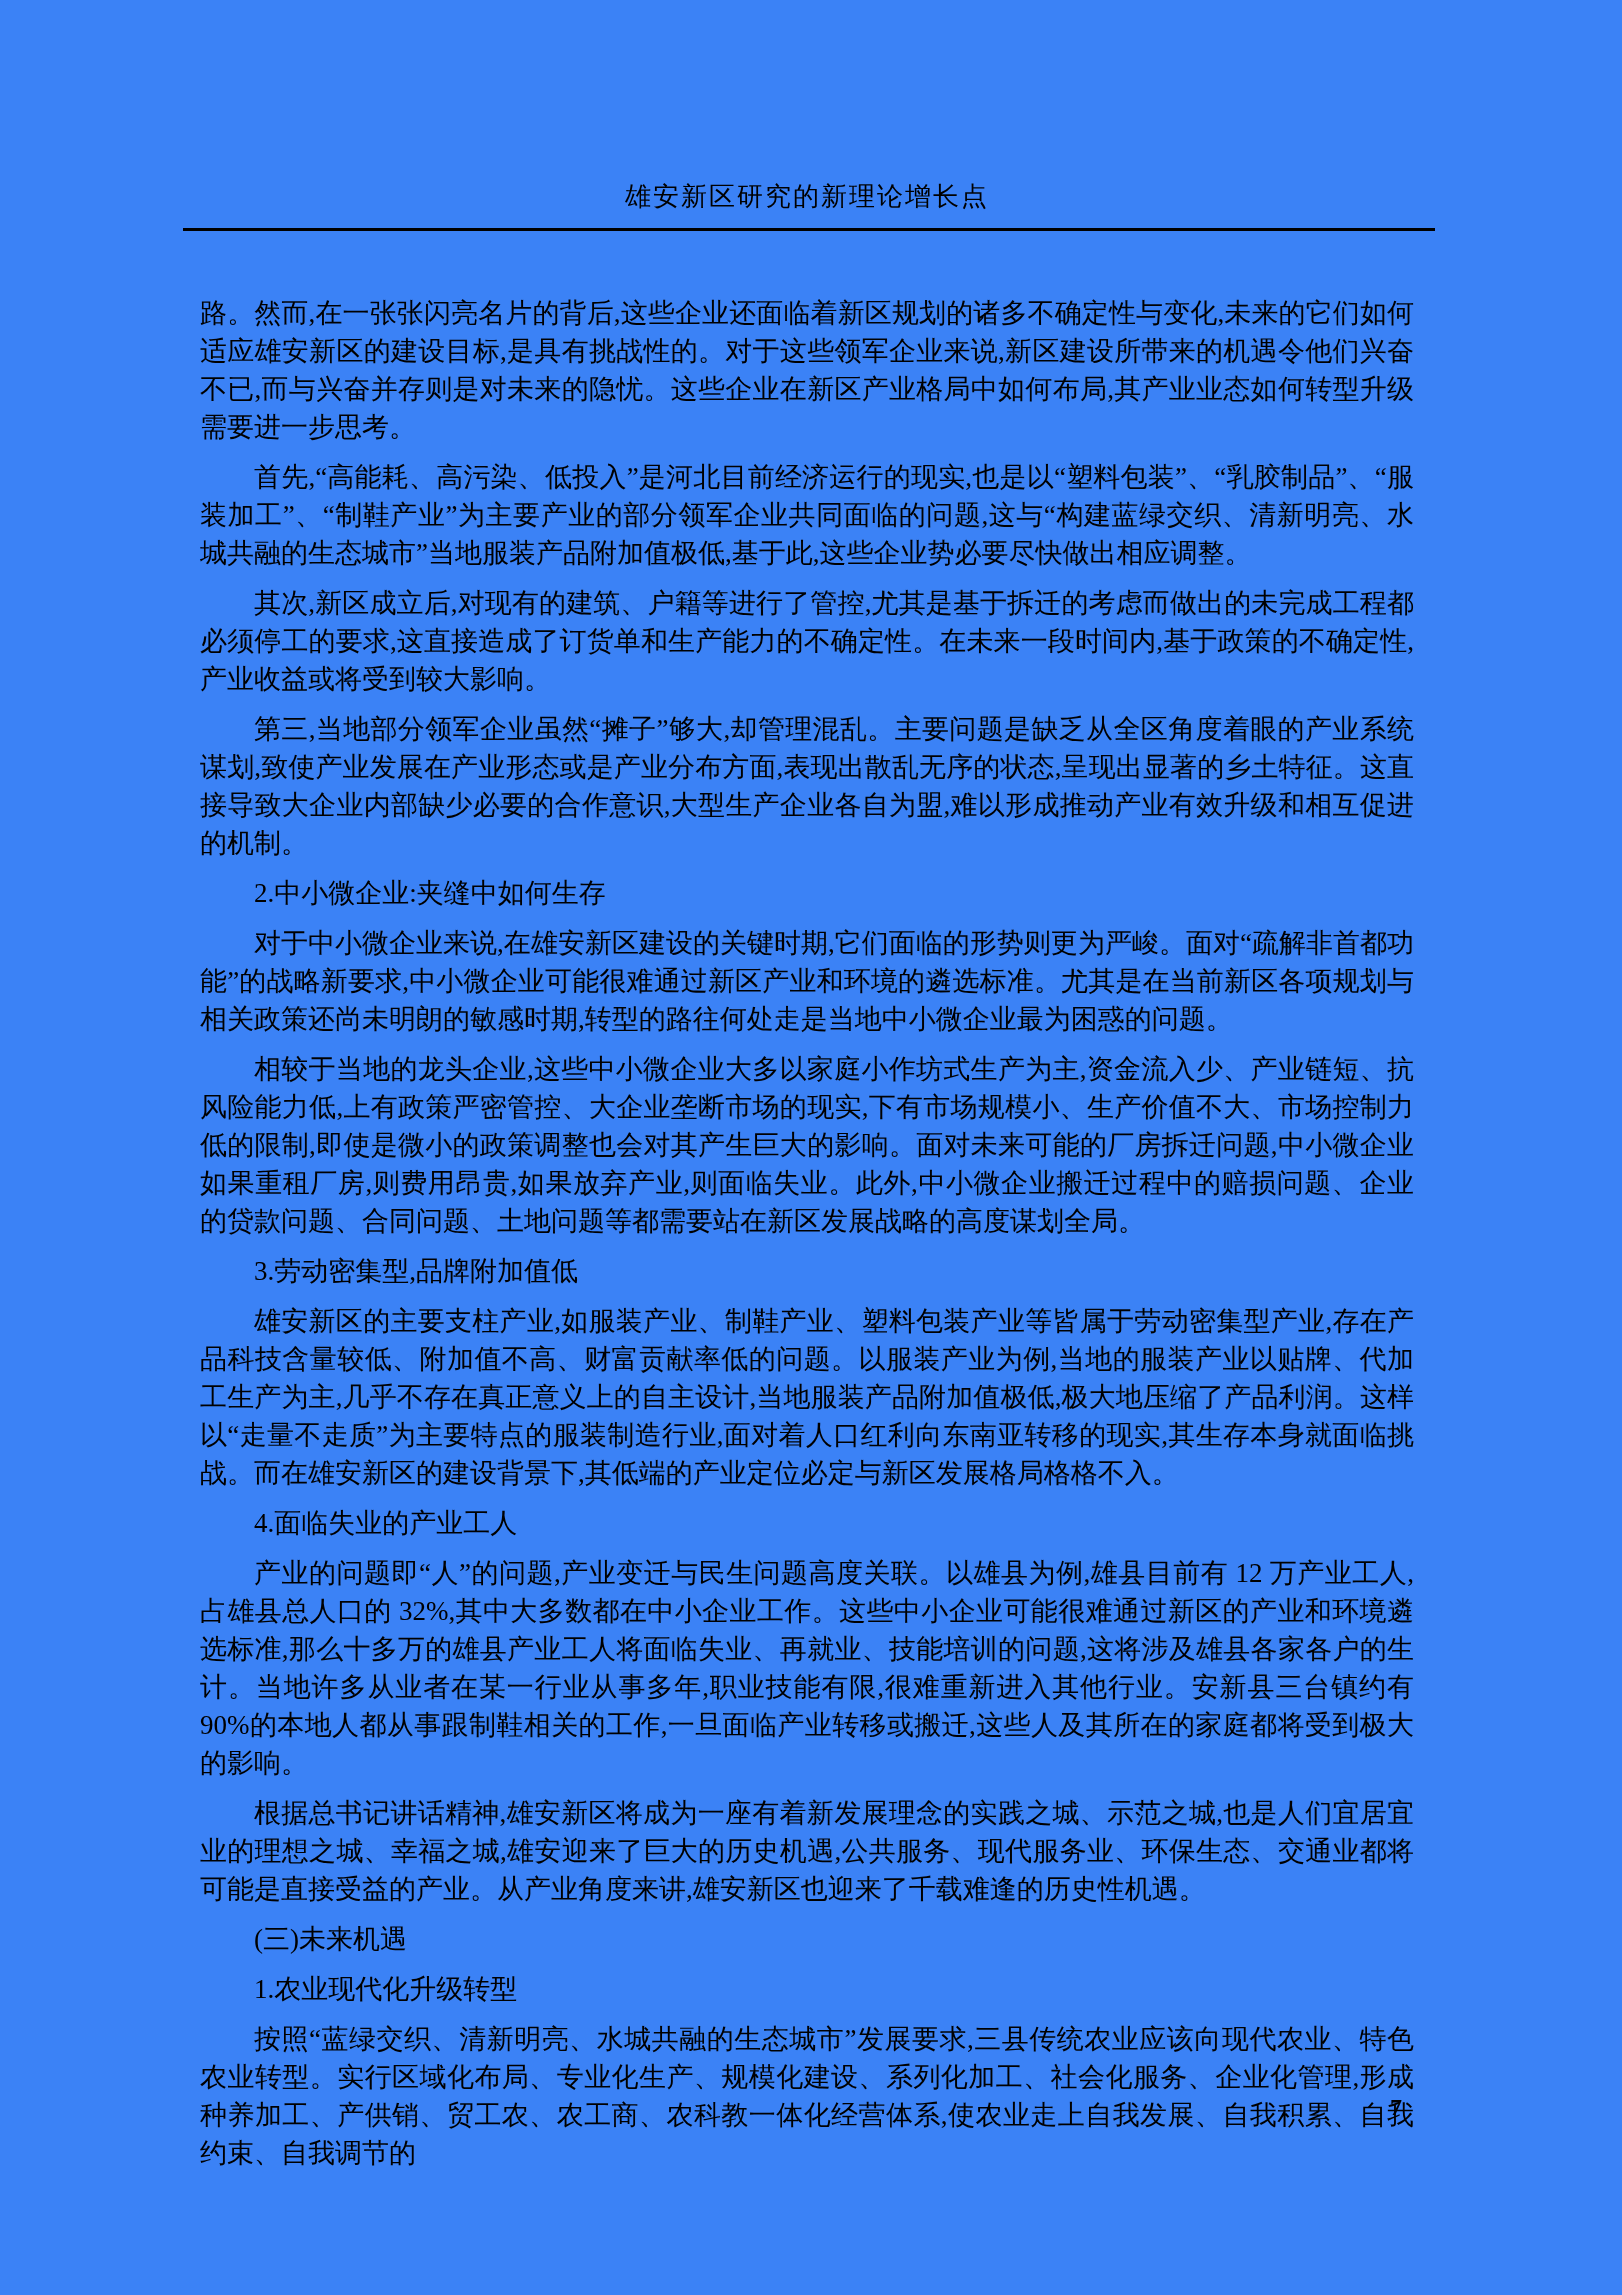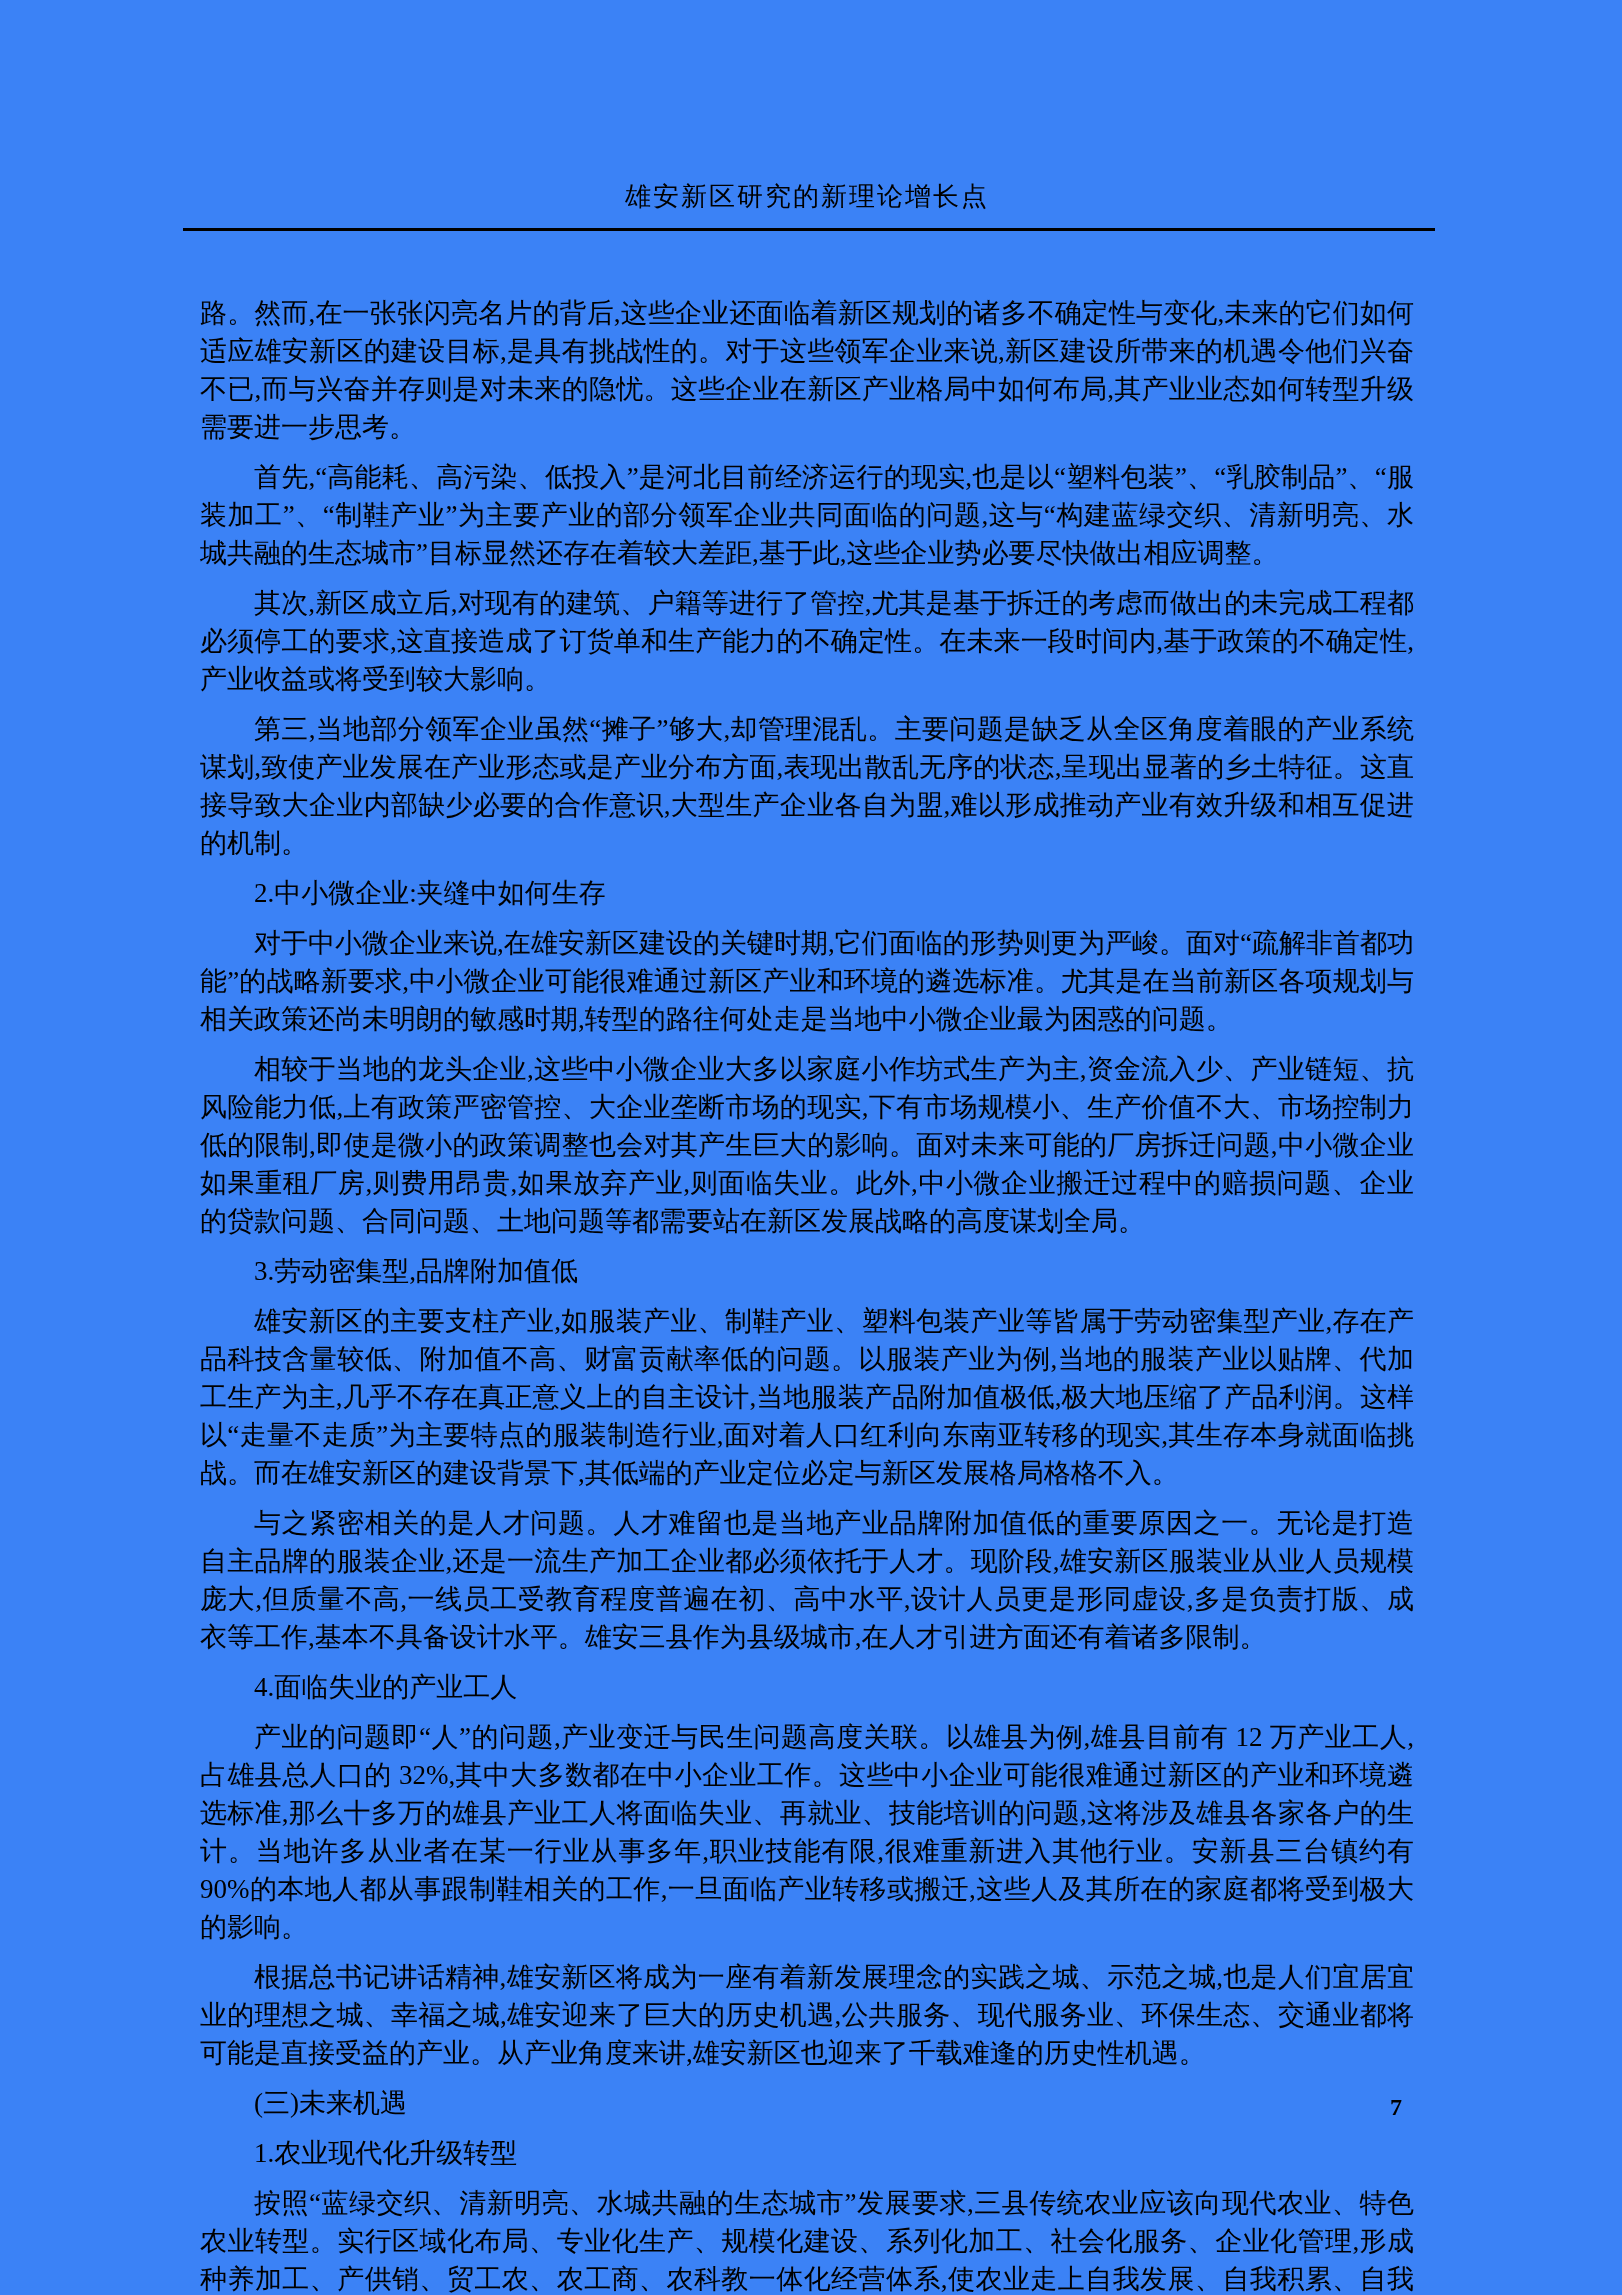--- a/index.html
+++ b/index.html
@@ -54,29 +54,28 @@
   }
 </style>
 </head>
 <body>
 
 <div class="page">
   <div class="page-header">雄安新区研究的新理论增长点</div>
   <div class="header-rule"></div>
   <div class="content">
       <p class="para no-indent">路。然而,在一张张闪亮名片的背后,这些企业还面临着新区规划的诸多不确定性与变化,未来的它们如何适应雄安新区的建设目标,是具有挑战性的。对于这些领军企业来说,新区建设所带来的机遇令他们兴奋不已,而与兴奋并存则是对未来的隐忧。这些企业在新区产业格局中如何布局,其产业业态如何转型升级需要进一步思考。</p>
-      <p class="para">首先,“高能耗、高污染、低投入”是河北目前经济运行的现实,也是以“塑料包装”、“乳胶制品”、“服装加工”、“制鞋产业”为主要产业的部分领军企业共同面临的问题,这与“构建蓝绿交织、清新明亮、水城共融的生态城市”目标显然还存在着较大差距,基于此,这些企业势必要尽快做出相应调整。</p>
+      <p class="para">首先,“高能耗、高污染、低投入”是河北目前经济运行的现实,也是以“塑料包装”、“乳胶制品”、“服装加工”、“制鞋产业”为主要产业的部分领军企业共同面临的问题,这与“构建蓝绿交织、清新明亮、水城共融的生态城市”当地服装产品附加值极低,基于此,这些企业势必要尽快做出相应调整。</p>
       <p class="para">其次,新区成立后,对现有的建筑、户籍等进行了管控,尤其是基于拆迁的考虑而做出的未完成工程都必须停工的要求,这直接造成了订货单和生产能力的不确定性。在未来一段时间内,基于政策的不确定性,产业收益或将受到较大影响。</p>
       <p class="para">第三,当地部分领军企业虽然“摊子”够大,却管理混乱。主要问题是缺乏从全区角度着眼的产业系统谋划,致使产业发展在产业形态或是产业分布方面,表现出散乱无序的状态,呈现出显著的乡土特征。这直接导致大企业内部缺少必要的合作意识,大型生产企业各自为盟,难以形成推动产业有效升级和相互促进的机制。</p>
       <p class="para">2.中小微企业:夹缝中如何生存</p>
       <p class="para">对于中小微企业来说,在雄安新区建设的关键时期,它们面临的形势则更为严峻。面对“疏解非首都功能”的战略新要求,中小微企业可能很难通过新区产业和环境的遴选标准。尤其是在当前新区各项规划与相关政策还尚未明朗的敏感时期,转型的路往何处走是当地中小微企业最为困惑的问题。</p>
       <p class="para">相较于当地的龙头企业,这些中小微企业大多以家庭小作坊式生产为主,资金流入少、产业链短、抗风险能力低,上有政策严密管控、大企业垄断市场的现实,下有市场规模小、生产价值不大、市场控制力低的限制,即使是微小的政策调整也会对其产生巨大的影响。面对未来可能的厂房拆迁问题,中小微企业如果重租厂房,则费用昂贵,如果放弃产业,则面临失业。此外,中小微企业搬迁过程中的赔损问题、企业的贷款问题、合同问题、土地问题等都需要站在新区发展战略的高度谋划全局。</p>
       <p class="para">3.劳动密集型,品牌附加值低</p>
       <p class="para">雄安新区的主要支柱产业,如服装产业、制鞋产业、塑料包装产业等皆属于劳动密集型产业,存在产品科技含量较低、附加值不高、财富贡献率低的问题。以服装产业为例,当地的服装产业以贴牌、代加工生产为主,几乎不存在真正意义上的自主设计,当地服装产品附加值极低,极大地压缩了产品利润。这样以“走量不走质”为主要特点的服装制造行业,面对着人口红利向东南亚转移的现实,其生存本身就面临挑战。而在雄安新区的建设背景下,其低端的产业定位必定与新区发展格局格格不入。</p>
-      <p class="para">与之紧密相关的是人才问题。人才难留也是当地产业品牌附加值低的重要原因之一。无论是打造自主品牌的服装企业,还是一流生产加工企业都必须依托于人才。现阶段,雄安新区服装业从业人员规模庞大,但质量不高,一线员工受教育程度普遍在初、高中水平,设计人员更是形同虚设,多是负责打版、成衣等工作,基本不具备设计水平。雄安三县作为县级城市,在人才引进方面还有着诸多限制。</p>
       <p class="para">4.面临失业的产业工人</p>
       <p class="para">产业的问题即“人”的问题,产业变迁与民生问题高度关联。以雄县为例,雄县目前有 12 万产业工人,占雄县总人口的 32%,其中大多数都在中小企业工作。这些中小企业可能很难通过新区的产业和环境遴选标准,那么十多万的雄县产业工人将面临失业、再就业、技能培训的问题,这将涉及雄县各家各户的生计。当地许多从业者在某一行业从事多年,职业技能有限,很难重新进入其他行业。安新县三台镇约有 90%的本地人都从事跟制鞋相关的工作,一旦面临产业转移或搬迁,这些人及其所在的家庭都将受到极大的影响。</p>
       <p class="para">根据总书记讲话精神,雄安新区将成为一座有着新发展理念的实践之城、示范之城,也是人们宜居宜业的理想之城、幸福之城,雄安迎来了巨大的历史机遇,公共服务、现代服务业、环保生态、交通业都将可能是直接受益的产业。从产业角度来讲,雄安新区也迎来了千载难逢的历史性机遇。</p>
       <p class="para">(三)未来机遇</p>
       <p class="para">1.农业现代化升级转型</p>
       <p class="para">按照“蓝绿交织、清新明亮、水城共融的生态城市”发展要求,三县传统农业应该向现代农业、特色农业转型。实行区域化布局、专业化生产、规模化建设、系列化加工、社会化服务、企业化管理,形成种养加工、产供销、贸工农、农工商、农科教一体化经营体系,使农业走上自我发展、自我积累、自我约束、自我调节的</p>
     </div>
   <div class="page-number">7</div>
 </div>
 

